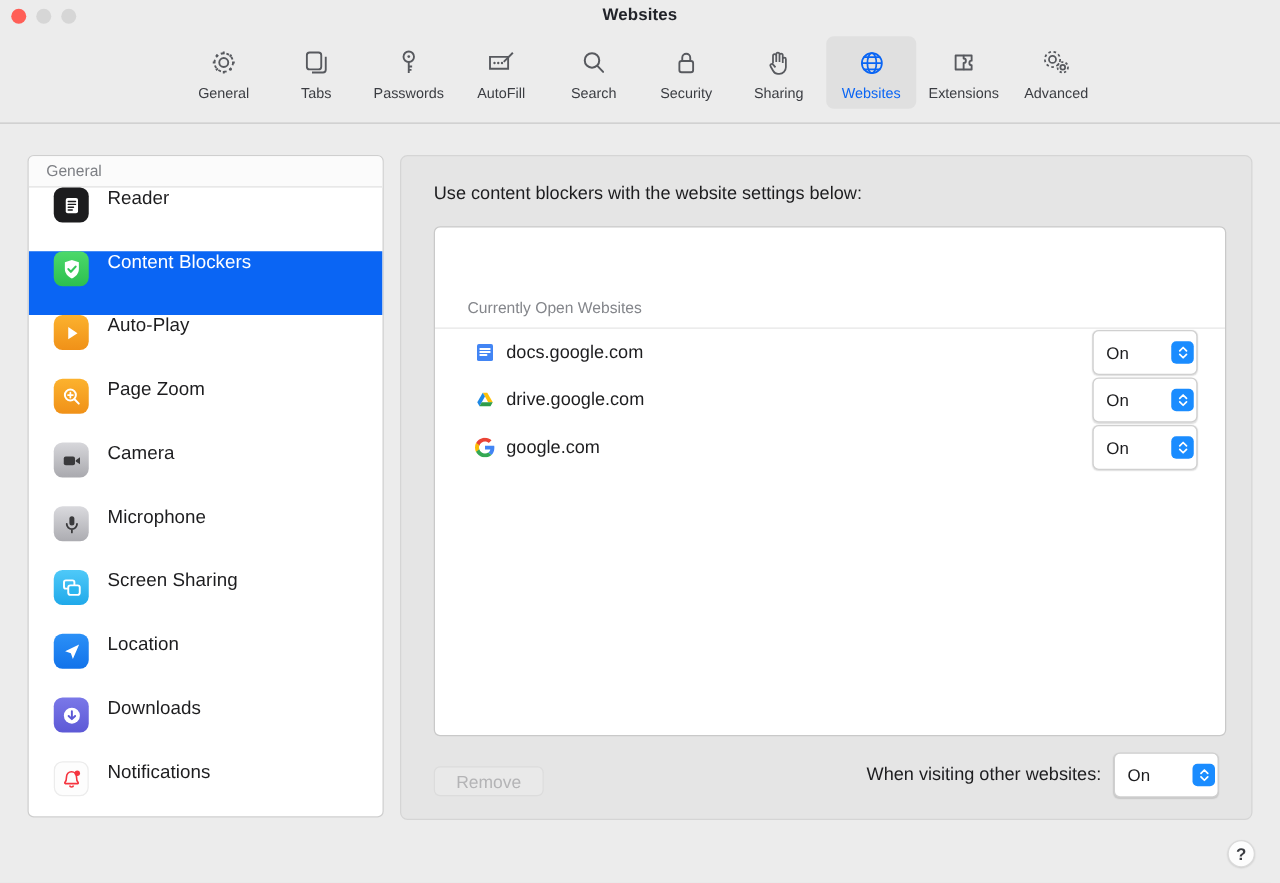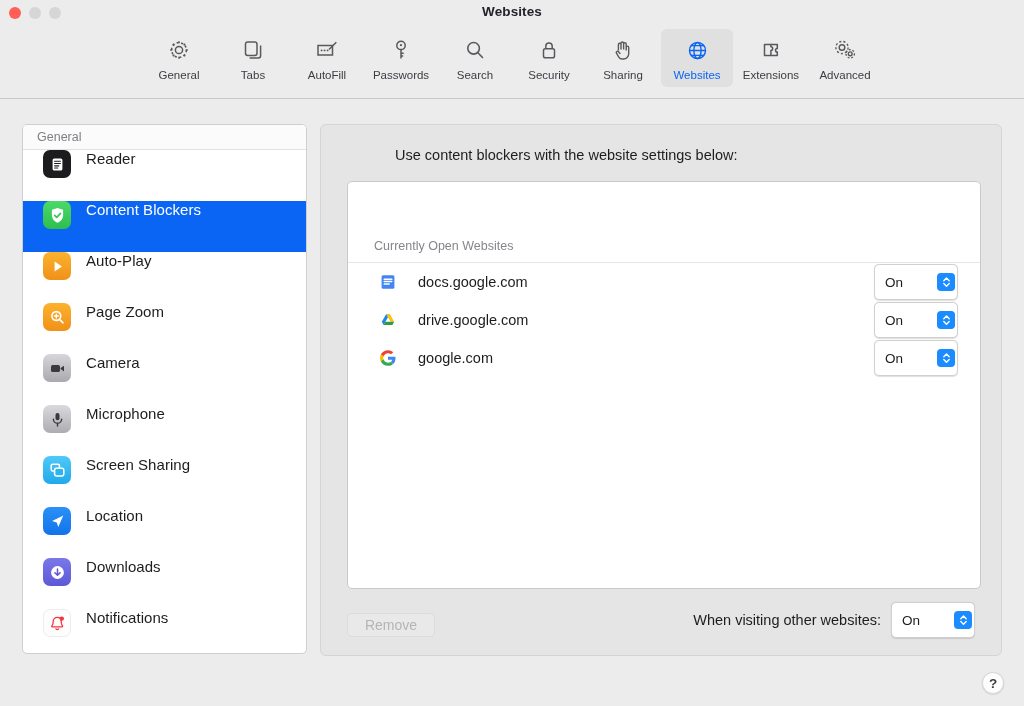--- a/index.html
+++ b/index.html
@@ -170,21 +170,20 @@
     background: #e5e5e5;
     border: 1px solid #d5d5d5;
     border-radius: 6px;
   }
   .panel-desc {
     position: absolute;
     left: 26px;
     top: 22px;
     font-size: 14.5px;
     color: #1d1d1f;
-    margin-left: 48px;
   }
   .list-box {
     position: absolute;
     left: 26px;
     top: 56px;
     width: 634px;
     height: 408px;
     background: #ffffff;
     border: 1px solid #c9c9c9;
     border-radius: 5px;
@@ -203,21 +202,21 @@
   }
   .site-row {
     height: 38px;
     display: flex;
     align-items: center;
     padding: 0 22px 0 32px;
   }
   .site-left {
     display: flex;
     align-items: center;
-    gap: 22px;
+    gap: 9px;
     flex: 1;
   }
   .site-name {
     font-size: 14.5px;
     color: #1d1d1f;
   }
   .favicon {
     width: 16px;
     height: 16px;
     flex: 0 0 16px;
@@ -341,40 +340,40 @@
         <svg width="26" height="26" viewBox="0 0 26 26" fill="none" stroke="currentColor" stroke-width="1.5">
           <rect x="5.5" y="5" width="11.5" height="13.5" rx="2.2"></rect>
           <path d="M9.6 21h8.8a2.2 2.2 0 0 0 2.2-2.2V8.4"></path>
         </svg>
       </span>
       <span class="tb-label">Tabs</span>
     </div>
 
     <div class="tb-item">
       <span class="tb-icon">
+        <svg width="26" height="26" viewBox="0 0 26 26" fill="none" stroke="currentColor" stroke-width="1.5">
+          <circle cx="13" cy="8.4" r="4.2"></circle>
+          <circle cx="13" cy="8.2" r="1.1" fill="currentColor" stroke="none"></circle>
+          <path d="M13 12.6v8.8M13 16.2h2.7M13 18.9h2.2"></path>
+        </svg>
+      </span>
+      <span class="tb-label">Passwords</span>
+    </div>
+
+    <div class="tb-item">
+      <span class="tb-icon">
         <svg width="28" height="26" viewBox="0 0 28 26" fill="none" stroke="currentColor" stroke-width="1.5">
           <path d="M5 8.5h14.5v9.5H5z"></path>
           <circle cx="8.6" cy="13.4" r="0.95" fill="currentColor" stroke="none"></circle>
           <circle cx="11.6" cy="13.4" r="0.95" fill="currentColor" stroke="none"></circle>
           <circle cx="14.6" cy="13.4" r="0.95" fill="currentColor" stroke="none"></circle>
           <path d="M16 12.5L23.3 5.2"></path>
         </svg>
       </span>
       <span class="tb-label">AutoFill</span>
-    </div>
-
-    <div class="tb-item">
-      <span class="tb-icon">
-        <svg width="26" height="26" viewBox="0 0 26 26" fill="none" stroke="currentColor" stroke-width="1.5">
-          <circle cx="13" cy="8.4" r="4.2"></circle>
-          <circle cx="13" cy="8.2" r="1.1" fill="currentColor" stroke="none"></circle>
-          <path d="M13 12.6v8.8M13 16.2h2.7M13 18.9h2.2"></path>
-        </svg>
-      </span>
-      <span class="tb-label">Passwords</span>
     </div>
 
     <div class="tb-item">
       <span class="tb-icon">
         <svg width="26" height="26" viewBox="0 0 26 26" fill="none" stroke="currentColor" stroke-width="1.6">
           <circle cx="11.6" cy="11.3" r="5.8"></circle>
           <path d="M15.9 15.7l4.6 4.8" stroke-linecap="round"></path>
         </svg>
       </span>
       <span class="tb-label">Search</span>

